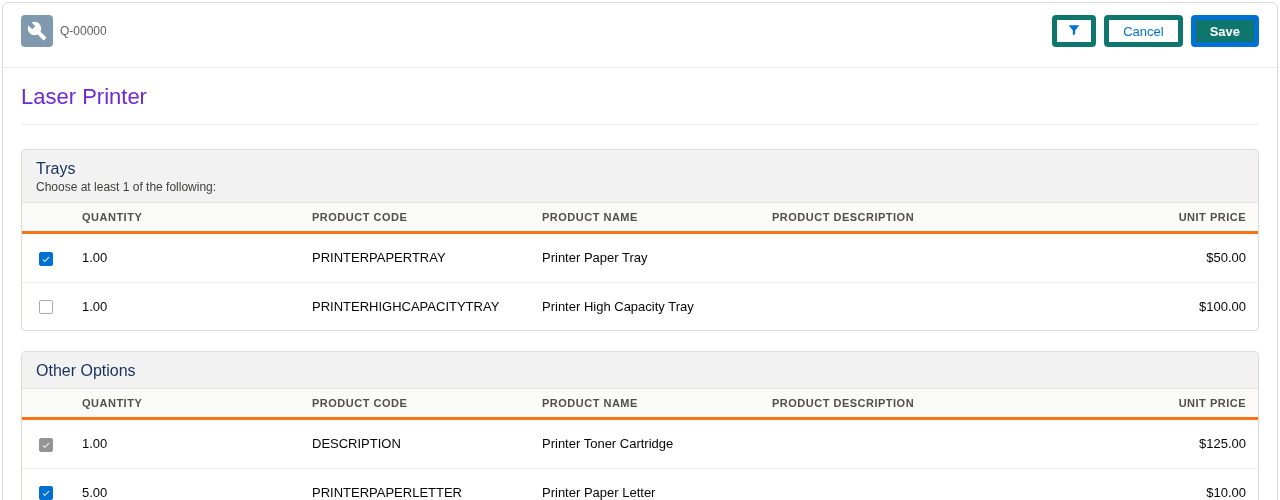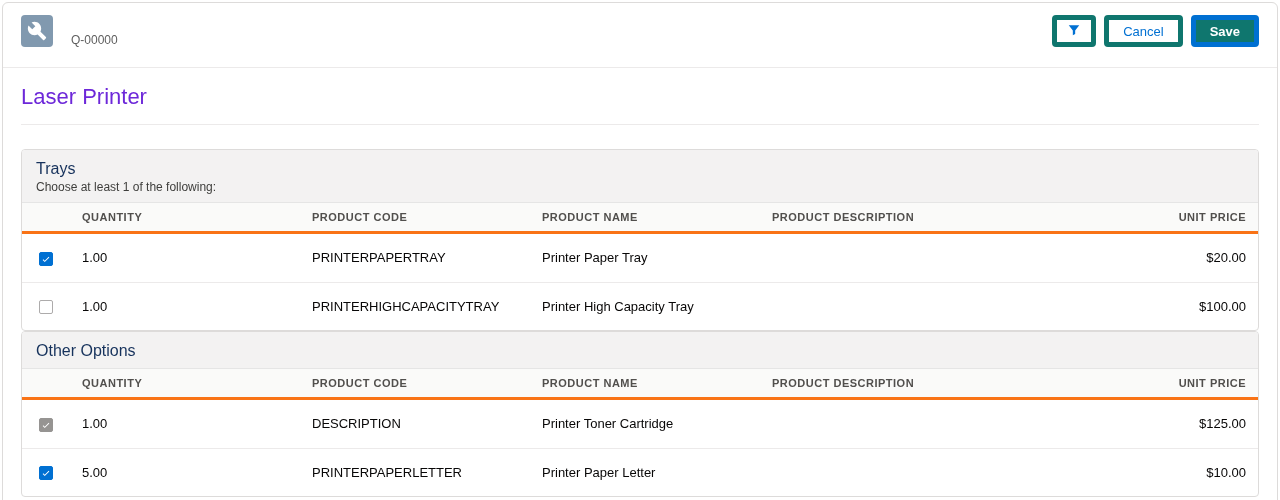--- a/index.html
+++ b/index.html
@@ -18,22 +18,22 @@
   }
   .header {
     display: flex;
     align-items: center;
     justify-content: space-between;
     padding: 12px 18px 20px 18px;
     border-bottom: 1px solid #eceaea;
   }
   .header-left {
     display: flex;
-    align-items: flex-end;
-    gap: 18px;
+    align-items: center;
+    gap: 7px;
   }
   .icon-box {
     width: 32px;
     height: 32px;
     background: #8199af;
     border-radius: 4px;
     display: flex;
     align-items: center;
     justify-content: center;
   }
@@ -80,21 +80,21 @@
     font-size: 22px;
     font-weight: 300;
     color: #6d28d9;
     padding: 6px 0 14px 0;
     border-bottom: 1px solid #eceaea;
     margin-bottom: 24px;
   }
   .group {
     border: 1px solid #dddbda;
     border-radius: 4px;
-    margin-bottom: 0;
+    margin-bottom: 20px;
     overflow: hidden;
   }
   .group-header {
     background: #f3f2f2;
     padding: 10px 14px 8px 14px;
     border-bottom: 1px solid #e5e5e5;
   }
   .group-title {
     font-size: 16px;
     font-weight: 400;
@@ -220,21 +220,21 @@
               <tr>
                 <td class="col-check"><span class="checkbox checked">
                     <svg viewBox="0 0 24 24">
                       <path d="M9 16.2l-3.5-3.5L4 14.2 9 19.2 20 8.2l-1.5-1.5z"></path>
                     </svg>
                   </span></td>
                 <td class="col-qty">1.00</td>
                 <td class="col-code">PRINTERPAPERTRAY</td>
                 <td class="col-name">Printer Paper Tray</td>
                 <td class="col-desc"></td>
-                <td class="col-price">$20.00</td>
+                <td class="col-price">$50.00</td>
               </tr>
               <tr>
                 <td class="col-check"><span class="checkbox"></span></td>
                 <td class="col-qty">1.00</td>
                 <td class="col-code">PRINTERHIGHCAPACITYTRAY</td>
                 <td class="col-name">Printer High Capacity Tray</td>
                 <td class="col-desc"></td>
                 <td class="col-price">$100.00</td>
               </tr>
             </tbody>

